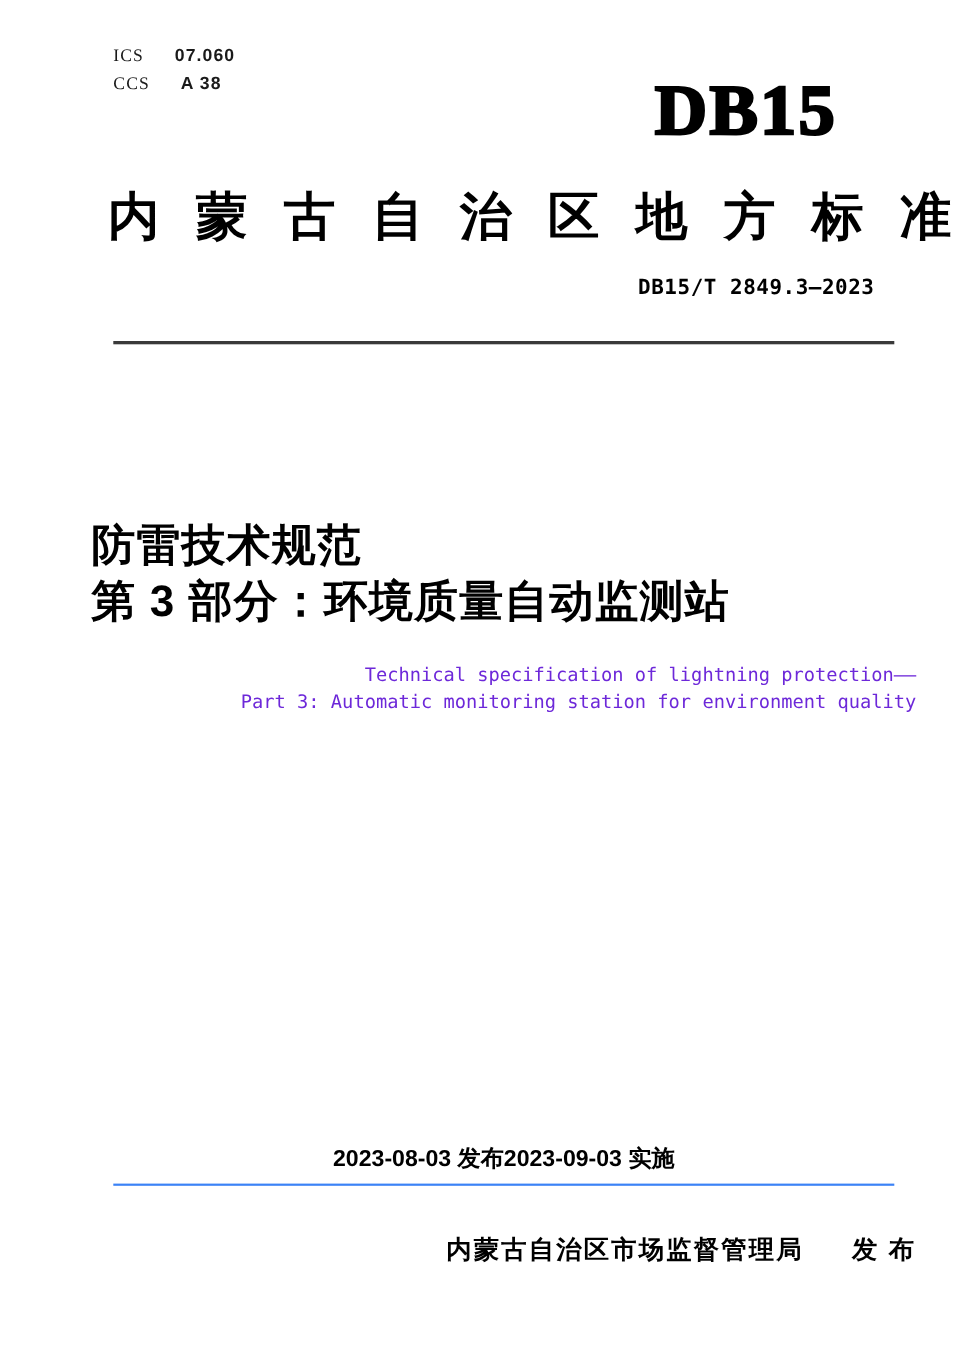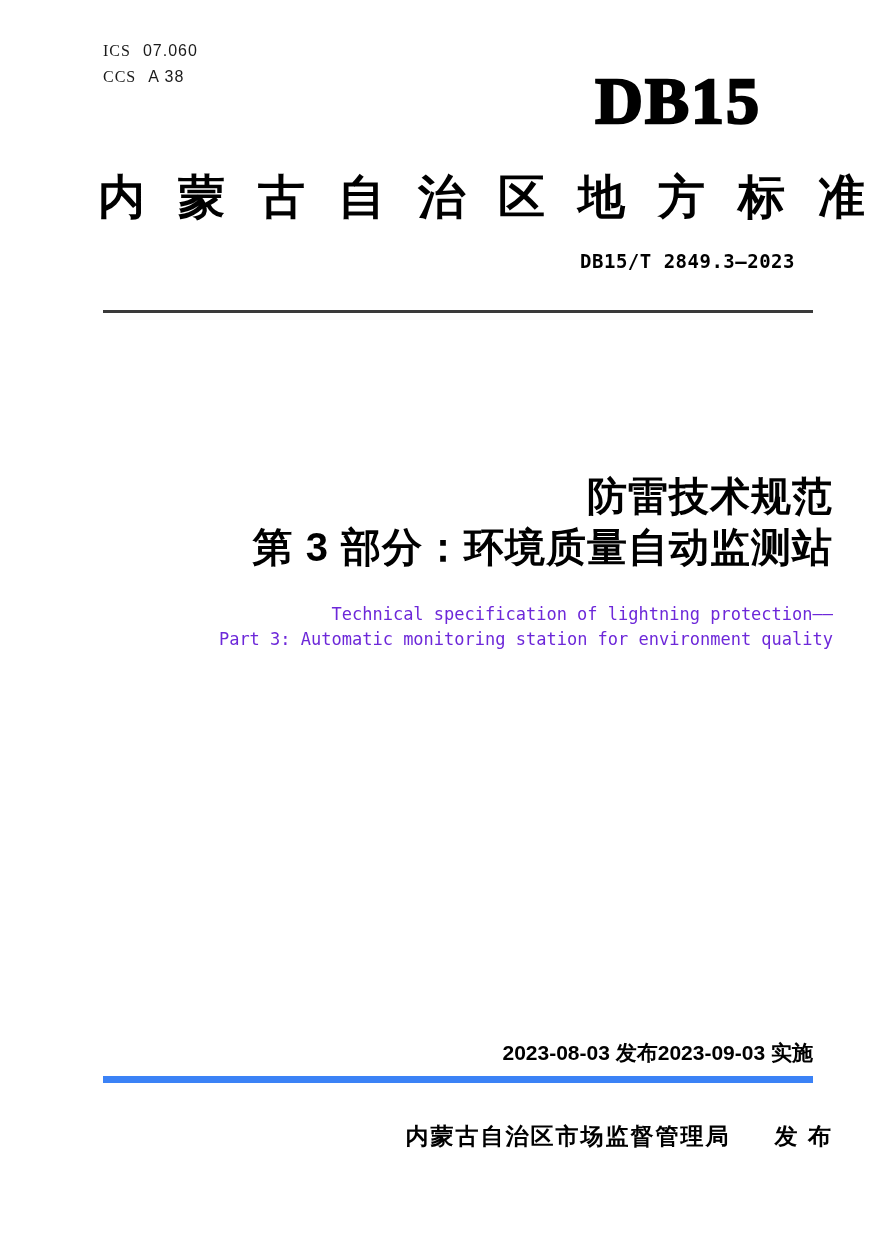--- a/index.html
+++ b/index.html
@@ -25,22 +25,22 @@
     font-size: 16px;
     line-height: 26px;
     color: #1a1a1a;
   }
   .ics-label {
     font-family: "Liberation Serif", serif;
     letter-spacing: 1px;
   }
   .ics-value {
     font-family: "Liberation Sans", sans-serif;
-    margin-left: 12px;
-    font-weight: 400;
+    margin-left: 28px;
+    font-weight: 700;
     letter-spacing: 1px;
   }
 
   
   .logo {
     position: absolute;
     top: 68px;
     right: 114px;
     font-family: "Liberation Serif", serif;
     font-size: 66px;
@@ -85,21 +85,21 @@
     height: 3px;
     background: #3a3a3a;
   }
 
   
   .title-block {
     position: absolute;
     left: 83px;
     top: 471px;
     width: 750px;
-    text-align: right;
+    text-align: left;
     font-size: 40px;
     font-weight: 700;
     line-height: 51px;
     letter-spacing: 1px;
     color: #000000;
   }
 
   
   .title-en {
     position: absolute;
@@ -114,26 +114,26 @@
     white-space: nowrap;
   }
 
   
   .dates-row {
     position: absolute;
     left: 103px;
     top: 1039px;
     width: 710px;
     display: flex;
-    justify-content: flex-end;
+    justify-content: center;
     font-size: 21px;
     font-weight: 700;
     color: #000000;
     padding-bottom: 9px;
-    border-bottom: 7px solid #3b82f6;
+    border-bottom: 2px solid #3b82f6;
   }
 
   
   .publisher {
     position: absolute;
     left: 83px;
     top: 1121px;
     width: 750px;
     text-align: right;
     font-size: 23px;

